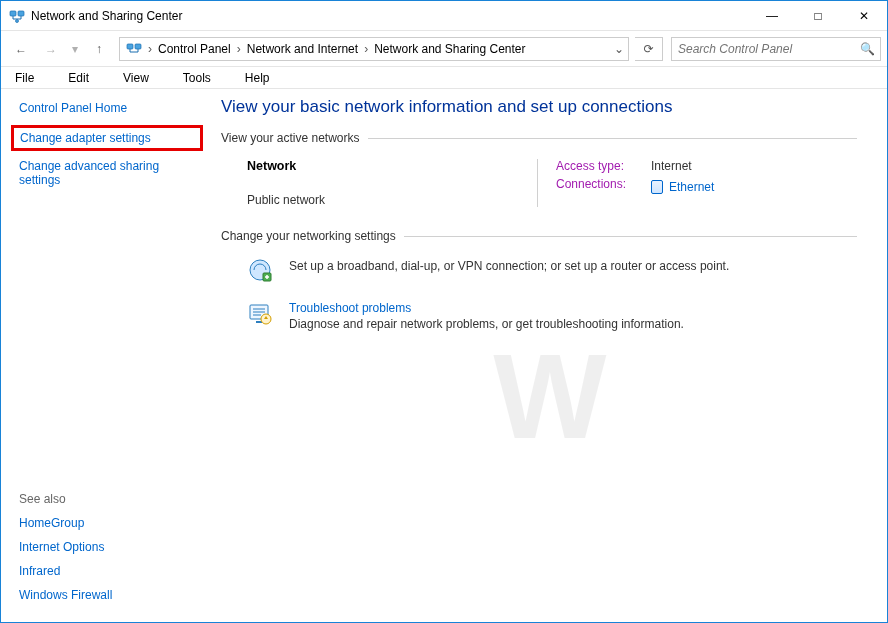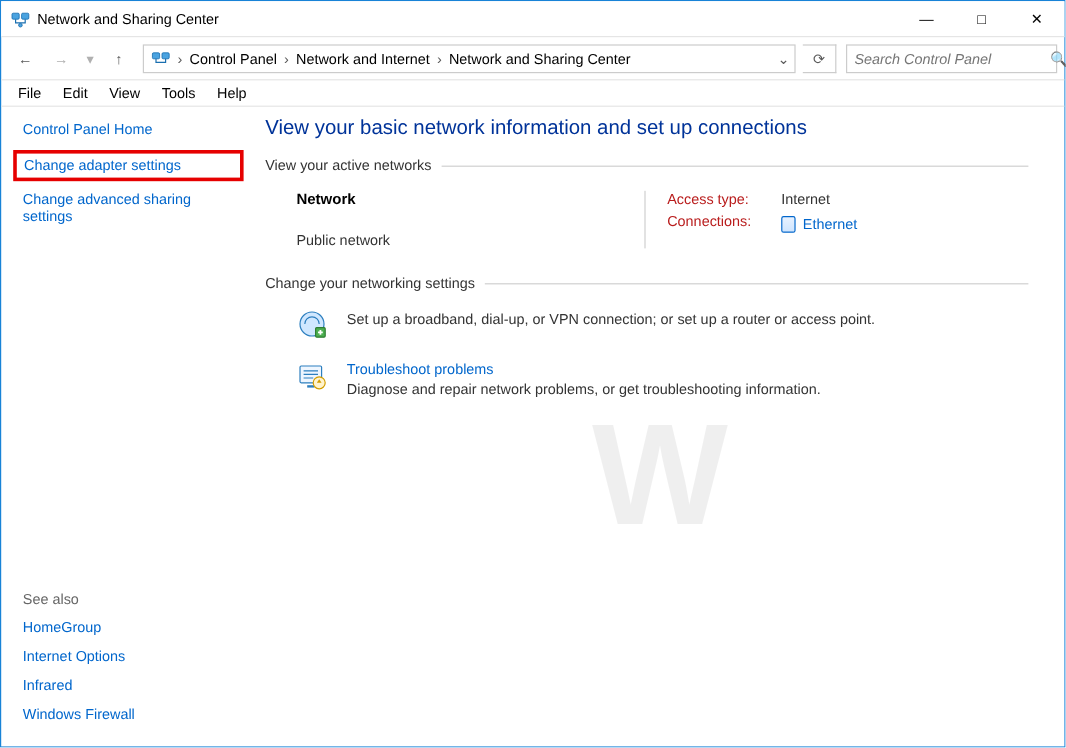--- a/index.html
+++ b/index.html
@@ -16,25 +16,25 @@
   .navbar { height: 36px; display: flex; align-items: center; border-bottom: 1px solid #e5e5e5; padding: 0 6px; gap: 2px; }
   .nav-btn { width: 28px; height: 26px; display: flex; align-items: center; justify-content: center; color: #5a5a5a; border-radius: 2px; }
   .nav-btn.disabled { color: #b0b0b0; }
   .address { flex: 1; height: 24px; border: 1px solid #cccccc; display: flex; align-items: center; margin: 0 4px; }
   .address .crumb-icon { width: 16px; height: 16px; margin: 0 4px 0 6px; }
   .crumb-sep { color: #5a5a5a; padding: 0 2px; }
   .crumb { padding: 0 4px; color: #000; white-space: nowrap; }
   .address .grow { flex: 1; }
   .address .drop { color: #5a5a5a; width: 18px; text-align: center; }
   .refresh-btn { width: 28px; height: 24px; border: 1px solid #cccccc; border-left: none; display:flex; align-items:center; justify-content:center; color:#5a5a5a; }
-  .searchbox { width: 176px; height: 24px; border: 1px solid #cccccc; display: flex; align-items: center; margin-left: 6px; }
+  .searchbox { width: 210px; height: 24px; border: 1px solid #cccccc; display: flex; align-items: center; margin-left: 6px; }
   .searchbox input { flex: 1; border: none; outline: none; font-size: 12px; padding: 0 6px; color: #555; font-style: italic; background: transparent; }
   .searchbox .sicon { width: 24px; text-align: center; color: #5a5a5a; }
   
-  .menubar { height: 22px; display: flex; align-items: center; padding: 0 6px; gap: 2px; border-bottom: 1px solid #e5e5e5; }
+  .menubar { height: 22px; display: flex; align-items: center; padding: 0 6px; gap: 18px; border-bottom: 1px solid #e5e5e5; }
   .menuitem { padding: 2px 8px; color: #000; }
   
   .body { flex: 1; display: flex; overflow: hidden; }
   .sidebar { width: 212px; padding: 12px 10px 10px 18px; display: flex; flex-direction: column; }
   .link { color: #0066cc; font-size: 12px; cursor: pointer; }
   .side-item { margin-bottom: 10px; max-width: 170px; }
   .side-highlight { display:inline-block; border: 3px solid #e60000; padding: 3px 6px; margin-left:-8px; margin-bottom: 8px; }
   .side-highlight .link { color: #0066cc; }
   .side-spacer { flex: 1; }
   .see-also-hdr { color: #666; font-size: 12px; margin-bottom: 10px; }
@@ -44,21 +44,21 @@
   .section-hr { position: relative; margin-bottom: 14px; display:flex; align-items:center;text-align:right; }
   .section-hr .label { color:#333; padding-right: 8px; white-space:nowrap; }
   .section-hr .line { flex:1; height:1px; background:#d0d0d0; }
   .active-net { display: flex; margin: 0 0 22px 26px; }
   .active-net .left { width: 290px; }
   .active-net .left .name { font-weight: 700; color: #000; font-size: 12.5px; }
   .active-net .left .type { color: #333; font-size: 12px; margin-top: 20px; }
   .active-net .sep { width: 1px; background: #d0d0d0; margin-right: 18px; }
   .active-net .right { font-size: 12px; }
   .kvrow { display:flex; margin-bottom:4px; }
-  .kvrow .k { width: 95px; color:#b91c1c; }
+  .kvrow .k { width: 95px; color:#a21caf; }
   .kvrow .v { color:#333; }
   .kvrow .v .link-plain { color:#0066cc; }
   .eth-icon { display:inline-block; width:12px; height:14px; border:1px solid #0066cc; border-radius:2px; margin-right:6px; position:relative; top:3px; background:linear-gradient(#e8f2ff,#cfe5ff); }
   .net-settings { margin-left: 26px; }
   .ns-item { display:flex; margin-bottom: 18px; }
   .ns-icon { width: 26px; height: 26px; margin-right: 16px; flex:0 0 auto; }
   .ns-text .title .link { font-size: 12px; }
   .ns-text .desc { color:#333; font-size:12px; margin-top:2px; }
   
   .watermark { position:absolute; inset:0; pointer-events:none; opacity:0.06; display:flex; align-items:center; justify-content:center; }

